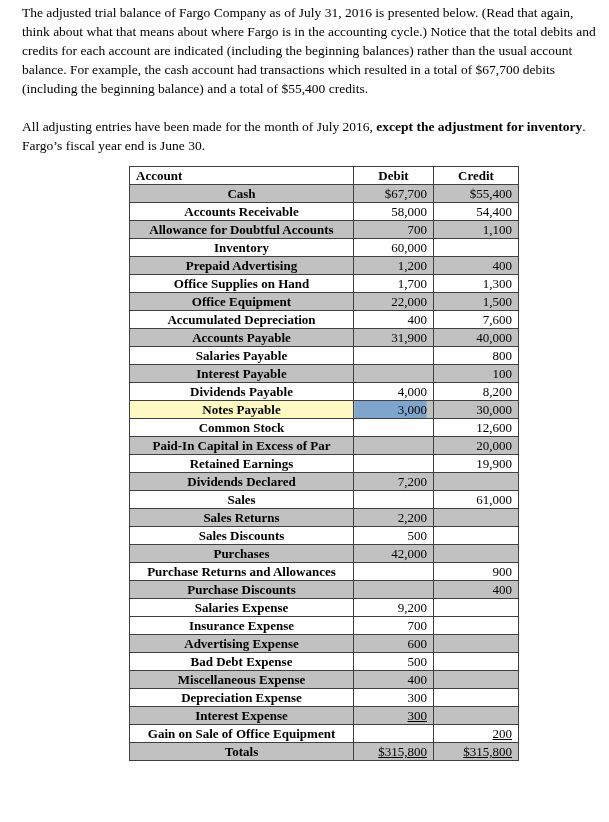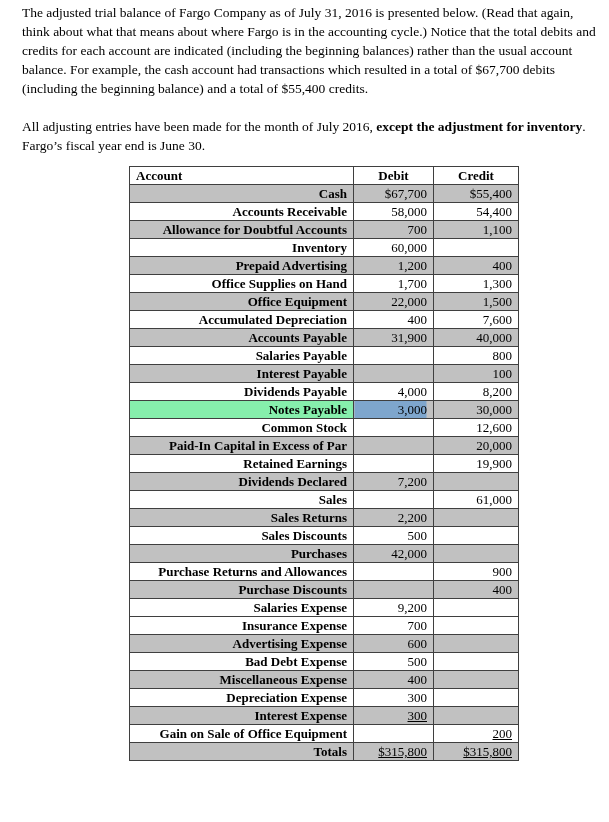--- a/index.html
+++ b/index.html
@@ -33,25 +33,25 @@
     border: 1px solid #3f3f3f;
     height: 18px;
     padding: 0 6px 0 6px;
     font-size: 13px;
     line-height: 17px;
     white-space: nowrap;
     overflow: hidden;
   }
   .tb th { font-weight: bold; text-align: left; background: #ffffff; }
   .tb th.num { text-align: center; }
-  .tb td.acct { font-weight: bold; text-align: right; }
+  .tb td.acct { font-weight: bold; text-align: center; }
   .tb td.num { text-align: right; font-weight: normal; }
 
   tr.shaded td { background: #c1c1c1; }
-  tr.hl td.acct { background: #86efac; }
+  tr.hl td.acct { background: #fef9c3; }
   tr.hl td.d { background: linear-gradient(90deg, #7ea6cd 0%, #7ea6cd 91%, #c1c1c1 91%, #c1c1c1 100%); margin-top: 13px; }
   .u { text-decoration: underline; }
 </style>
 </head>
 <body>
 
 <div class="page">
 
   <p class="para">The adjusted trial balance of Fargo Company as of July 31, 2016 is presented below. (Read that again, think about what that means about where Fargo is in the accounting cycle.)  Notice that the total debits and credits for each account are indicated (including the beginning balances) rather than the usual account balance.  For example, the cash account had transactions which resulted in a total of $67,700 debits (including the beginning balance) and a total of $55,400 credits.</p>
 

